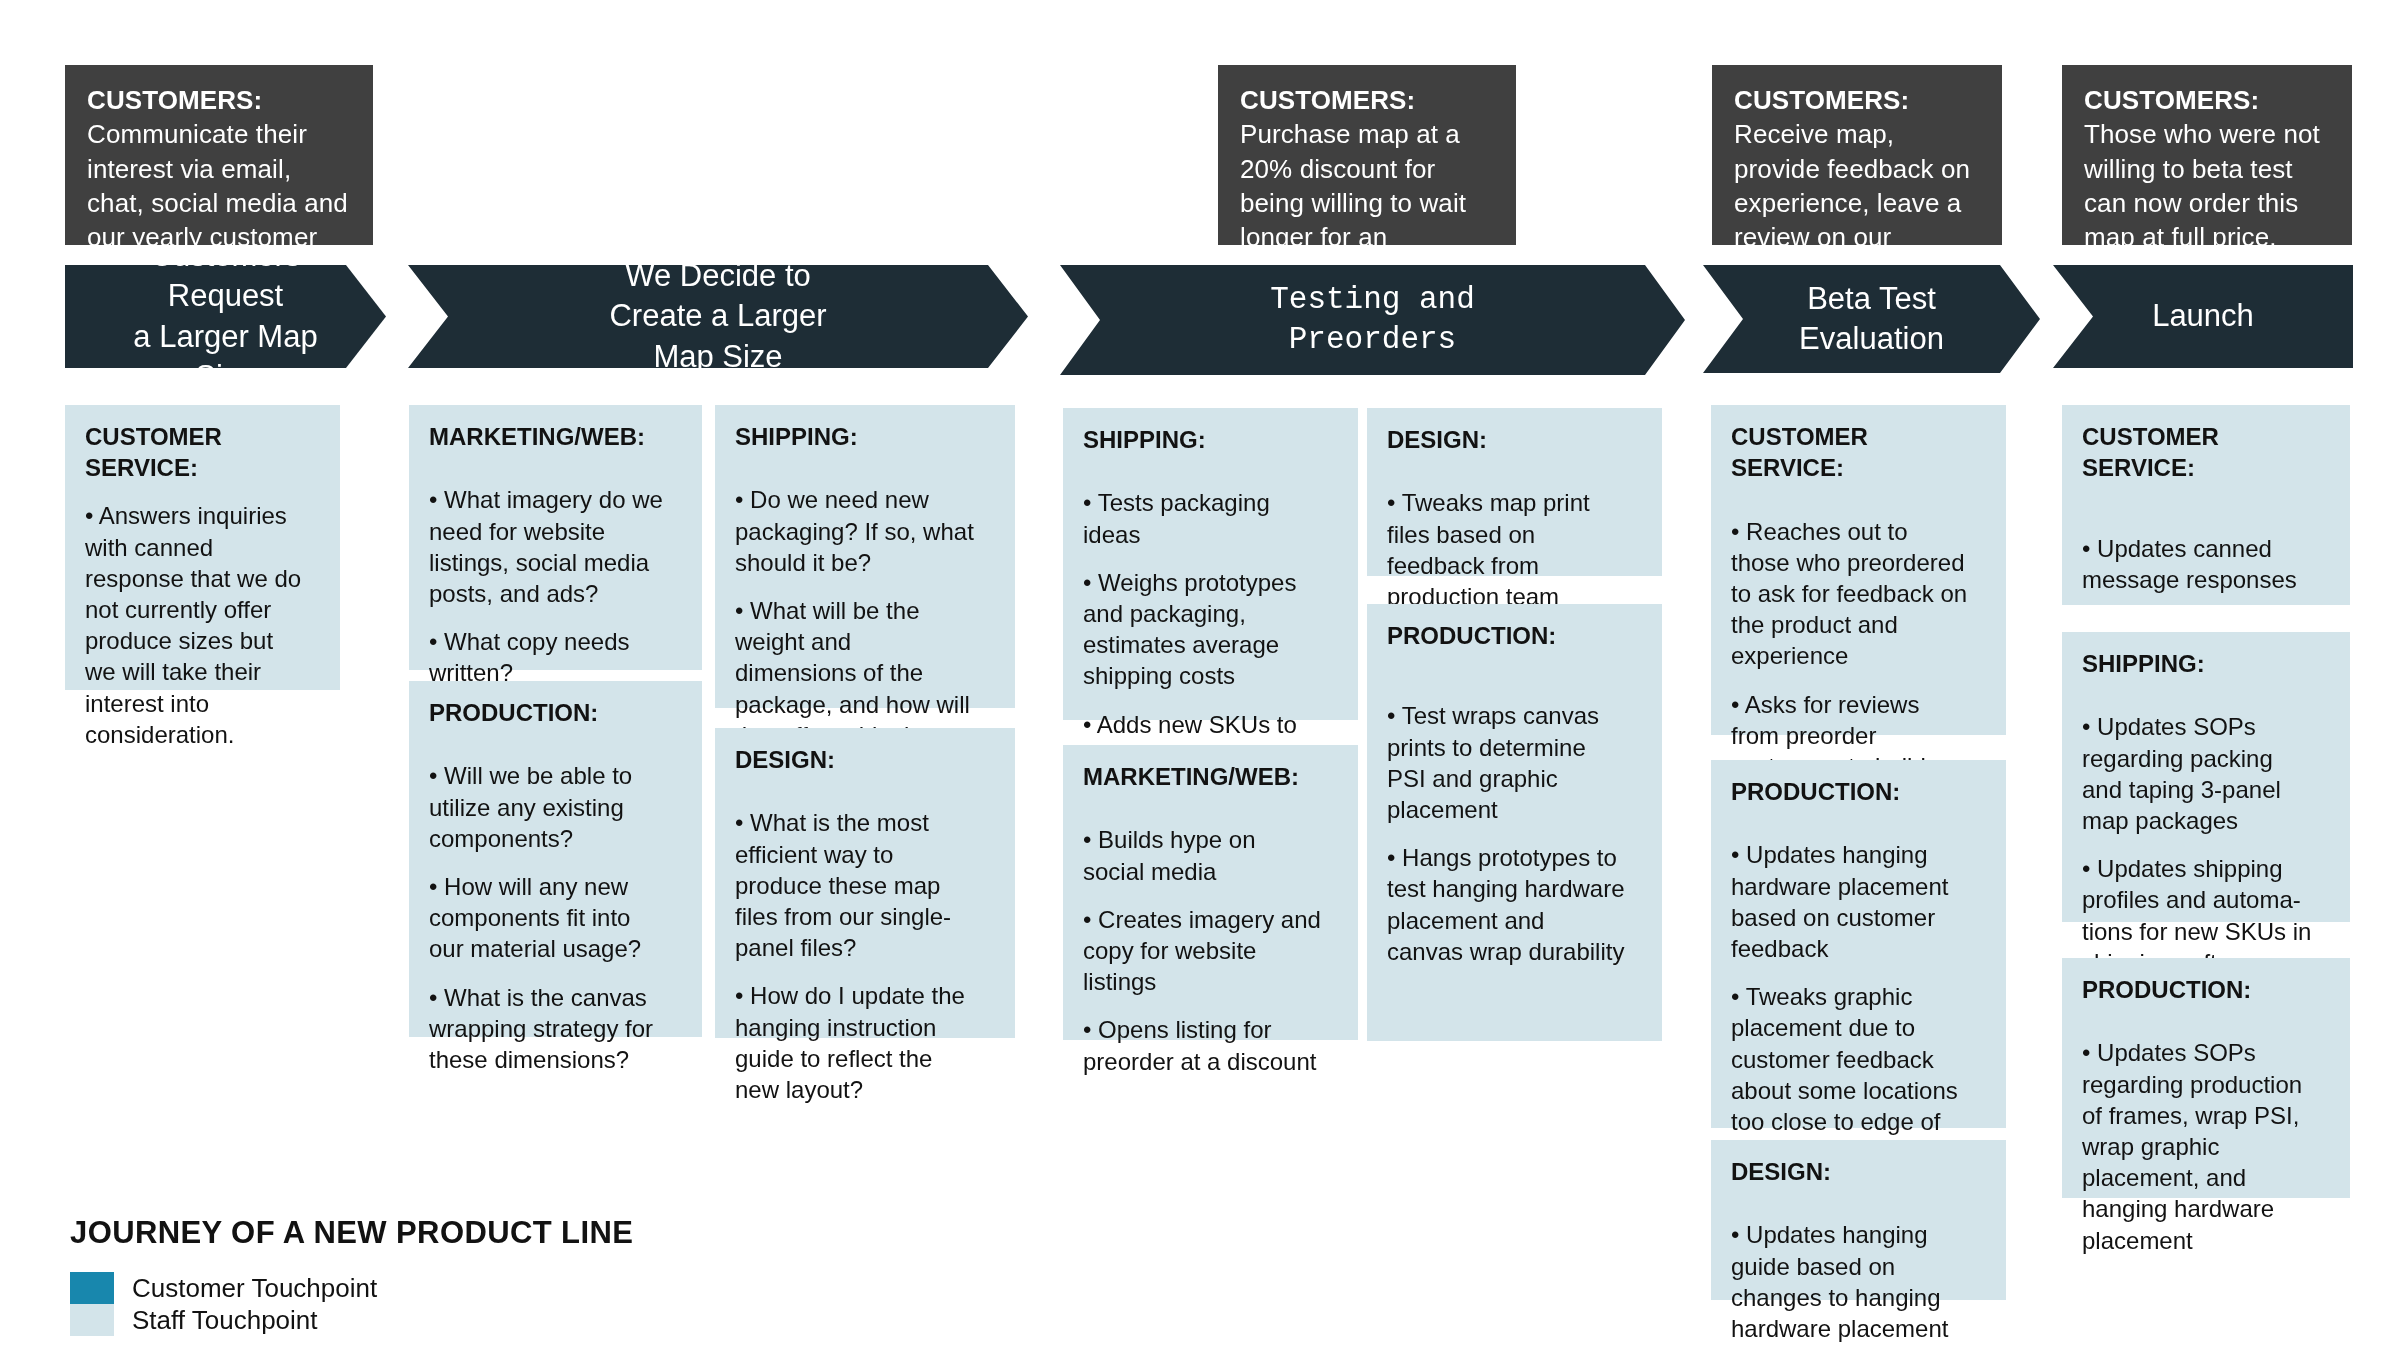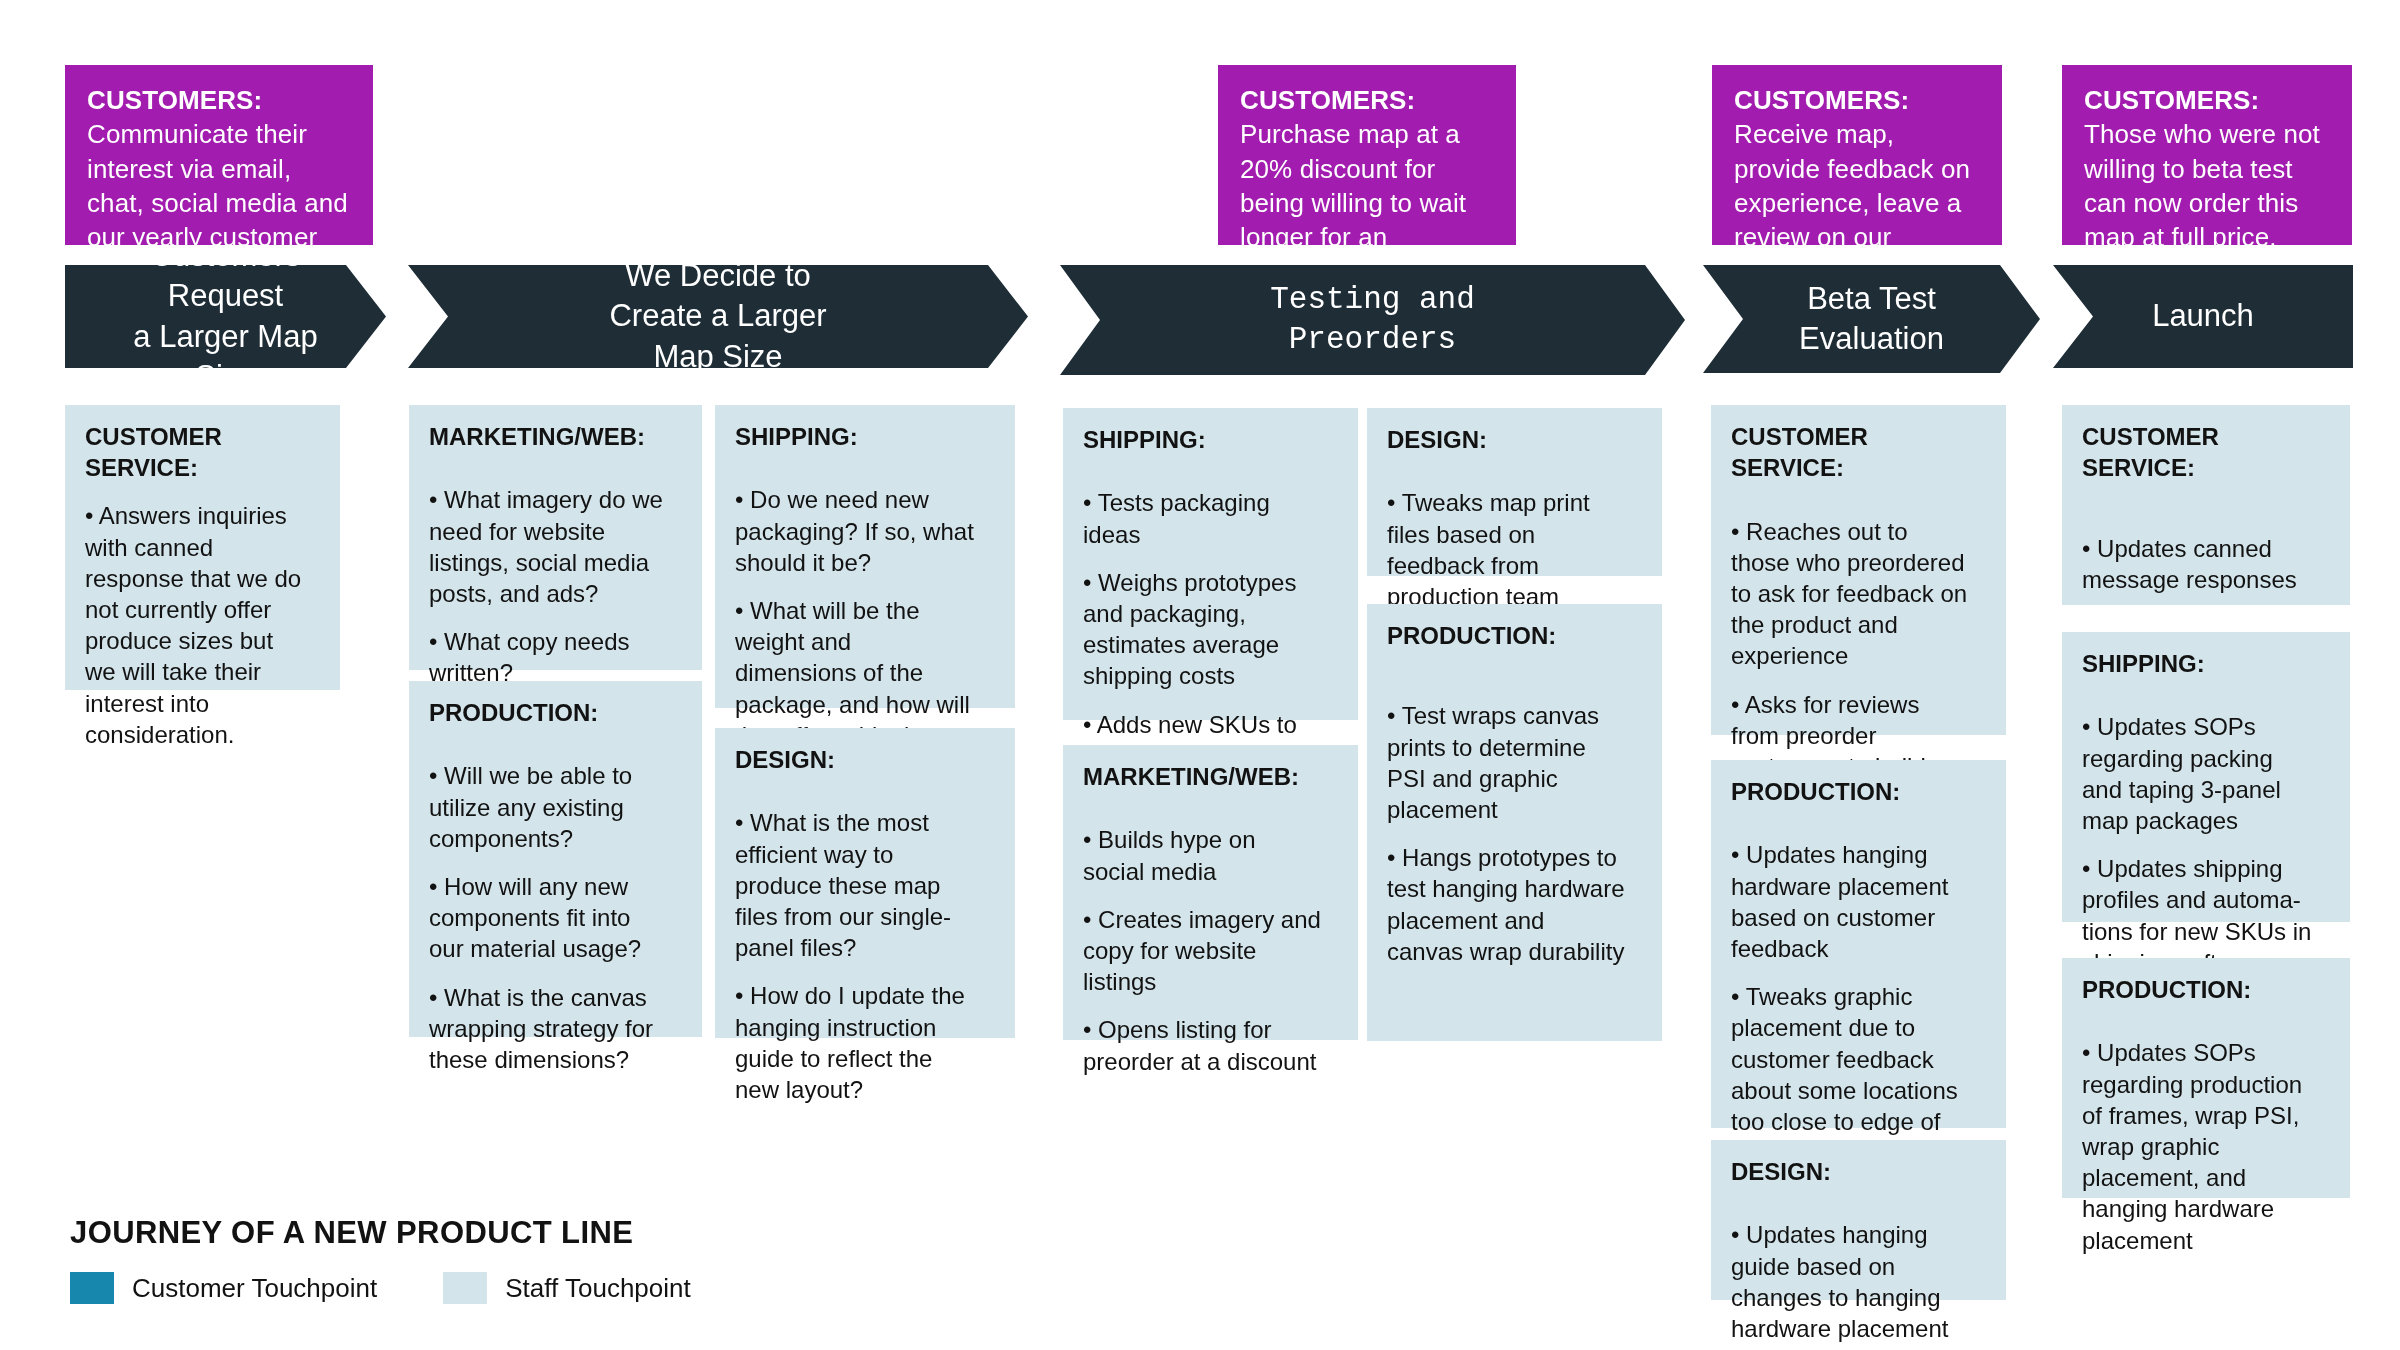--- a/index.html
+++ b/index.html
@@ -5,21 +5,21 @@
   html,body{margin:0;padding:0;}
   body{
     width:2400px;height:1350px;background:#ffffff;
     font-family:"Liberation Sans", sans-serif;
     color:#111111;overflow:hidden;position:relative;
   }
   .canvas{position:relative;width:2400px;height:1350px;}
 
   
   .cust-box{
-    position:absolute;background:#a21caf;color:#ffffff;
+    position:absolute;background:#404040;color:#ffffff;
     box-sizing:border-box;padding:18px 22px 16px 22px;
     font-size:26px;line-height:1.32;letter-spacing:.1px;
   }
   .cust-box .hdr{font-weight:bold;display:block;}
   .cust-box .body{display:block;}
 
   
   .stage{
     position:absolute;background:#1e2d36;color:#ffffff;
     display:flex;align-items:center;justify-content:center;
@@ -45,21 +45,21 @@
   }
   .staff-box .hdr{font-weight:bold;display:block;margin-bottom:1px;}
   .staff-box p{margin:0 0 17px 0;}
   .staff-box p:last-child{margin-bottom:0;}
 
   
   .footer-title{
     position:absolute;left:70px;top:1215px;
     font-size:31px;font-weight:bold;letter-spacing:.4px;color:#121212;
   }
-  .legend{position:absolute;left:70px;top:1272px;display:flex;align-items:flex-end;}
+  .legend{position:absolute;left:70px;top:1272px;display:flex;align-items:flex-start;flex-direction:column;}
   .legend-item{display:flex;align-items:center;margin-right:66px;}
   .swatch{width:44px;height:32px;display:inline-block;margin-right:18px;}
   .sw-cust{background:#1887ad;}
   .sw-staff{background:#d3e4ea;}
   .legend-label{font-size:26px;color:#121212;}
 </style>
 </head>
 <body>
 
 <div class="canvas">

